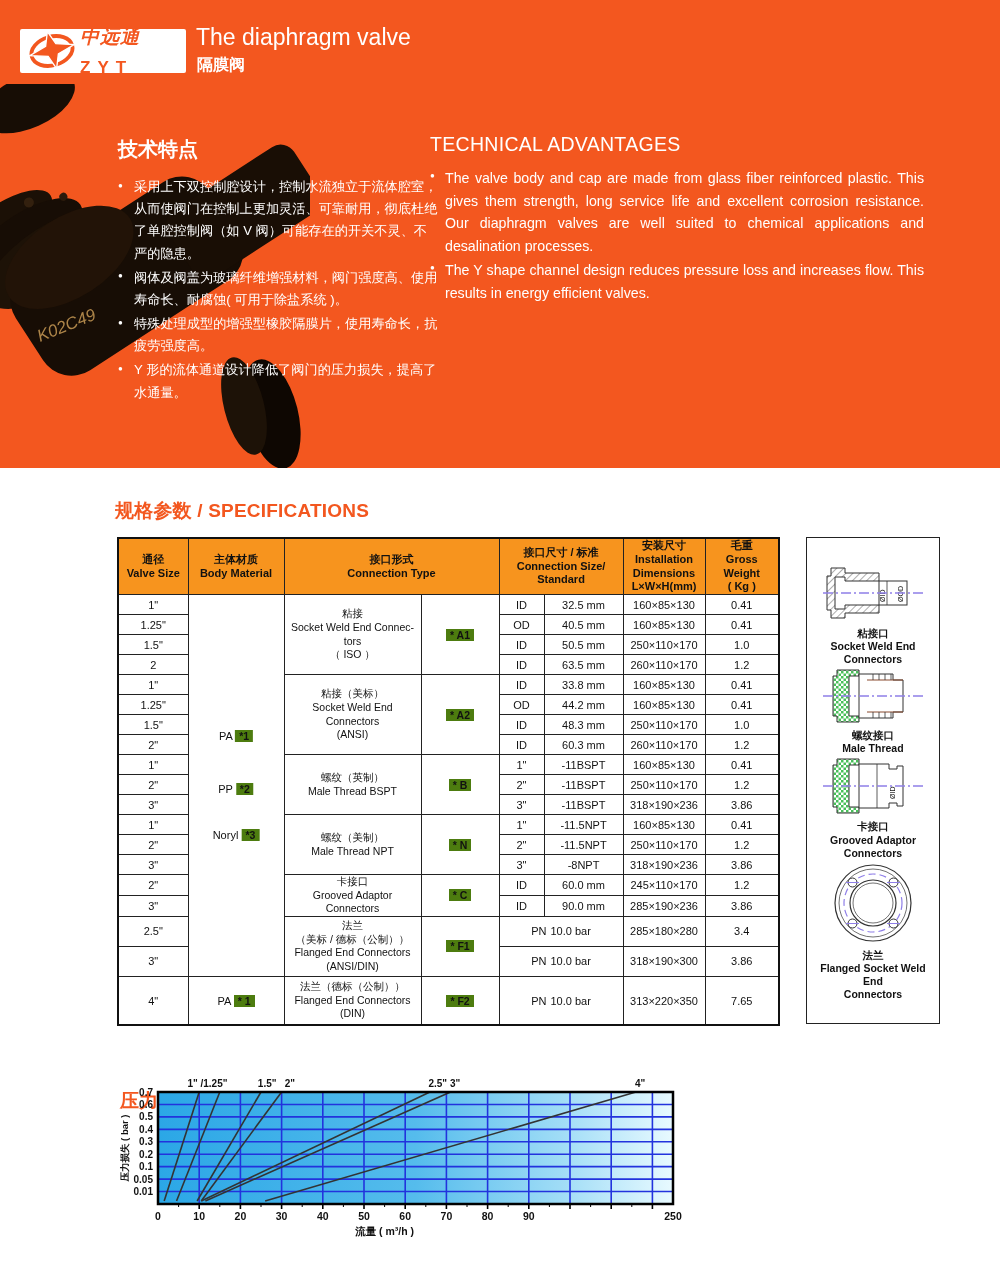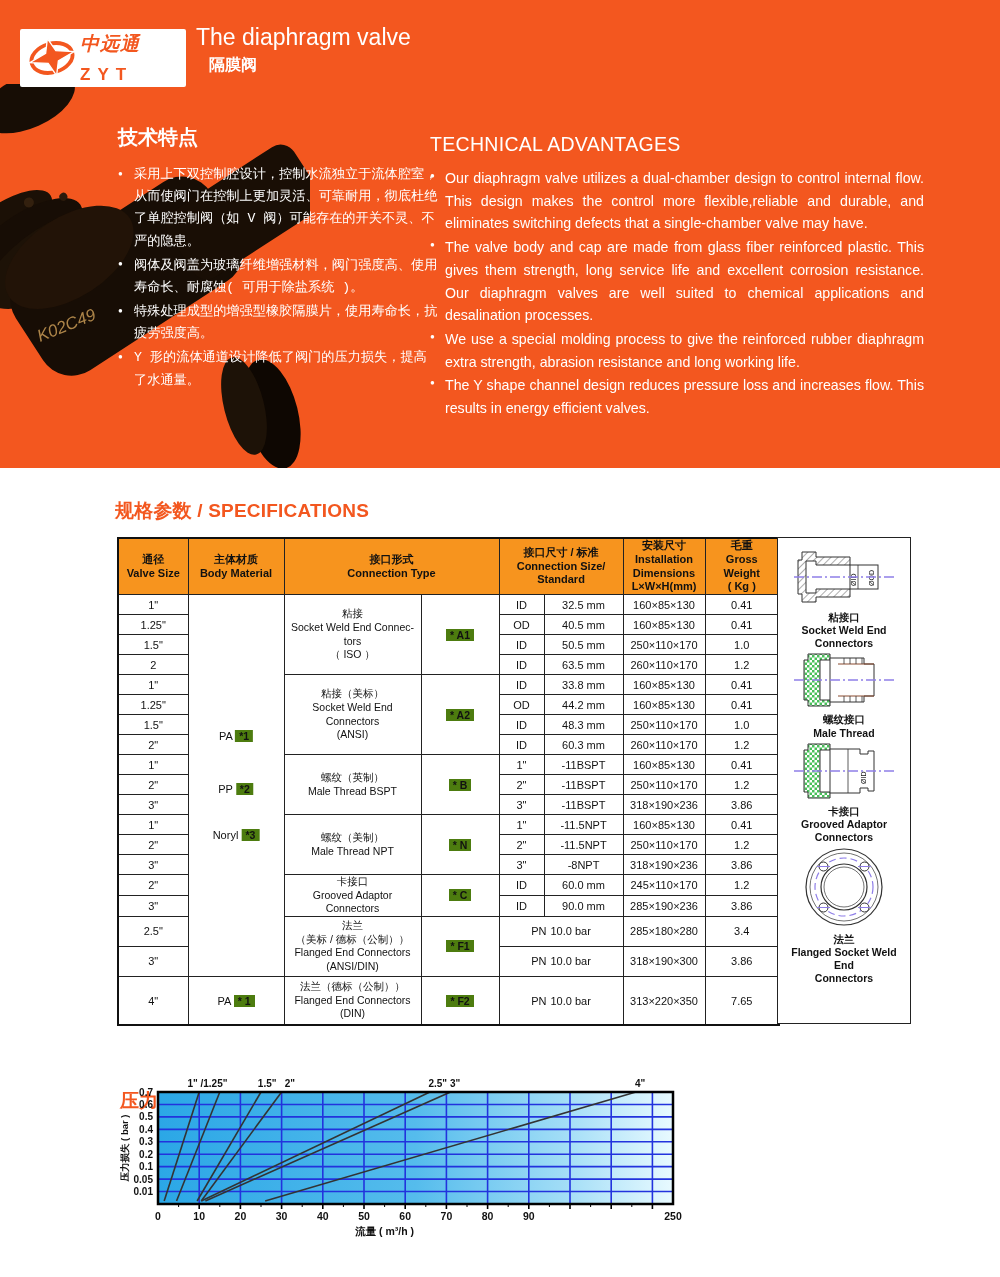--- a/index.html
+++ b/index.html
@@ -1,30 +1,30 @@
 <!DOCTYPE html>
 <html><head>
 <meta charset="utf-8">
 <style>
   * { margin:0; padding:0; box-sizing:border-box; }
   body { font-family:"Liberation Sans","DejaVu Sans",sans-serif; background:#fff; }
   .page { position:relative; width:1000px; height:1277px; background:#fff; overflow:hidden; }
 
   
   .hero { position:absolute; left:0; top:0; width:1000px; height:468px; background:#F3571F; }
-  .logo-box { position:absolute; left:20px; top:29px; width:166px; height:58px; background:#fff; border-radius:2px; display:flex; align-items:center; padding:3px 6px; }
+  .logo-box { position:absolute; left:20px; top:29px; width:166px; height:44px; background:#fff; border-radius:2px; display:flex; align-items:center; padding:3px 6px; }
   .logo-emblem { width:52px; height:42px; flex:0 0 auto; }
   .logo-text { margin-left:2px; color:#F3571F; line-height:1; }
   .logo-cn { font-size:19px; font-weight:bold; font-style:italic; letter-spacing:1px; }
   .logo-en { font-size:17px; font-weight:bold; letter-spacing:7px; margin-top:13px; }
   .hero-title { position:absolute; left:196px; top:24px; color:#fff; font-size:23px; font-weight:400; }
-  .hero-subtitle { position:absolute; left:209px; top:55px; color:#fff; font-size:16px; font-weight:bold; }
+  .hero-subtitle { position:absolute; left:197px; top:55px; color:#fff; font-size:16px; font-weight:bold; }
   .valve-photo { position:absolute; left:0; top:84px; width:310px; height:384px; }
 
-  .features-cn { position:absolute; left:118px; top:124px; width:320px; color:#fff; z-index:3;font-family:Liberation Mono, monospace; }
+  .features-cn { position:absolute; left:118px; top:136px; width:320px; color:#fff; z-index:3; }
   .features-cn h3 { font-size:20px; font-weight:bold; margin-bottom:13px; }
   .features-en { position:absolute; left:430px; top:133px; width:494px; color:#fff; z-index:3; }
   .features-en h3 { font-size:19.5px; font-weight:500; margin-bottom:11px; letter-spacing:0.3px; }
   .bullets { list-style:none; }
   .features-cn .bullets li { font-size:13.2px; line-height:1.68; padding-left:16px; position:relative; margin-bottom:2px; }
   .features-en .bullets li { font-size:14.2px; line-height:1.6; padding-left:15px; position:relative; text-align:justify; margin-bottom:1px; }
   .bullets li::before { content:"●"; position:absolute; left:0; top:0.35em; font-size:8px; }
 
   
   .section-title { position:absolute; color:#F3571F; font-size:19px; font-weight:bold; letter-spacing:0.2px; }
@@ -41,21 +41,21 @@
   table.spec tbody tr.row-f1 { height:30px; }
   table.spec tbody tr.row-f2 { height:49px; }
   td.conn-cell { font-size:10.5px; line-height:1.3; }
   .tag { display:inline-block; background:#4d7c0f; color:#111; font-weight:600; padding:0px 4px; font-size:10.5px; }
   td.mat-cell { position:relative; }
   .mat-entry { position:absolute; left:50%; transform:translate(-50%,-50%); white-space:nowrap; font-size:11px; }
   .pn-cell span { display:inline-block; }
   .pn-label { margin-right:4px; }
 
   
-  .diagrams { position:absolute; left:777px; top:537px; width:134px; height:487px; border:1px solid #222; background:#fff; display:flex; flex-direction:column; justify-content:flex-start; padding:8px 2px 6px 2px; }
+  .diagrams { position:absolute; left:806px; top:537px; width:134px; height:487px; border:1px solid #222; background:#fff; display:flex; flex-direction:column; justify-content:center; padding:8px 2px 6px 2px; }
   .diag { text-align:center; }
   .diag svg { display:block; margin:0 auto; }
   .diag-cap { font-size:10.5px; font-weight:600; color:#111; line-height:1.25; margin-top:3px; }
 
   
   .chart-wrap { position:absolute; left:116px; top:1072px; }
 </style>
 </head>
 <body>
 
@@ -101,23 +101,21 @@
           <li>采用上下双控制腔设计，控制水流独立于流体腔室，从而使阀门在控制上更加灵活、可靠耐用，彻底杜绝了单腔控制阀（如 V 阀）可能存在的开关不灵、不严的隐患。</li>
           <li>阀体及阀盖为玻璃纤维增强材料，阀门强度高、使用寿命长、耐腐蚀( 可用于除盐系统 )。</li>
           <li>特殊处理成型的增强型橡胶隔膜片，使用寿命长，抗疲劳强度高。</li>
           <li>Y 形的流体通道设计降低了阀门的压力损失，提高了水通量。</li>
         </ul>
     </div>
 
     <div class="features-en">
       <h3>TECHNICAL ADVANTAGES</h3>
       <ul class="bullets" id="en-bullets">
-          <li>Our diaphragm valve utilizes a dual-chamber design to control internal flow. This design makes the control more flexible,reliable and durable, and eliminates switching defects that a single-chamber valve may have.</li>
           <li>The valve body and cap are made from glass fiber reinforced plastic. This gives them strength, long service life and excellent corrosion resistance. Our diaphragm valves are well suited to chemical applications and desalination processes.</li>
-          <li>We use a special molding process to give the reinforced rubber diaphragm extra strength, abrasion resistance and long working life.</li>
           <li>The Y shape channel design reduces pressure loss and increases flow. This results in energy efficient valves.</li>
         </ul>
     </div>
   </div>
 
   <div class="section-title" id="spec-section-title">规格参数 / SPECIFICATIONS</div>
 
   <div class="spec-table-wrap">
     <table class="spec" id="spec-table">
       <colgroup>

